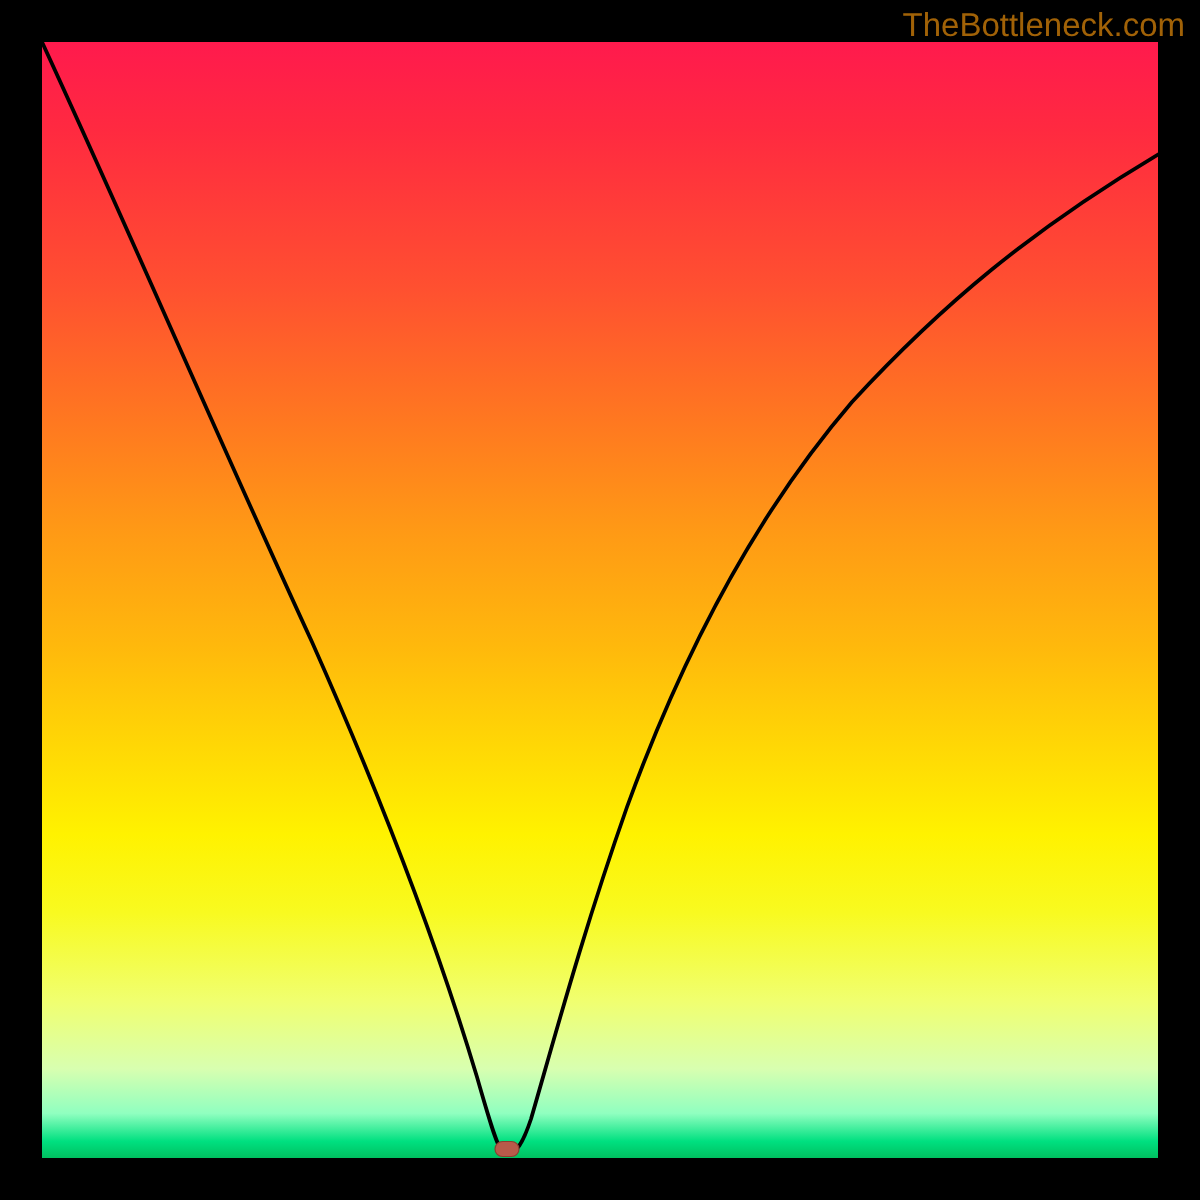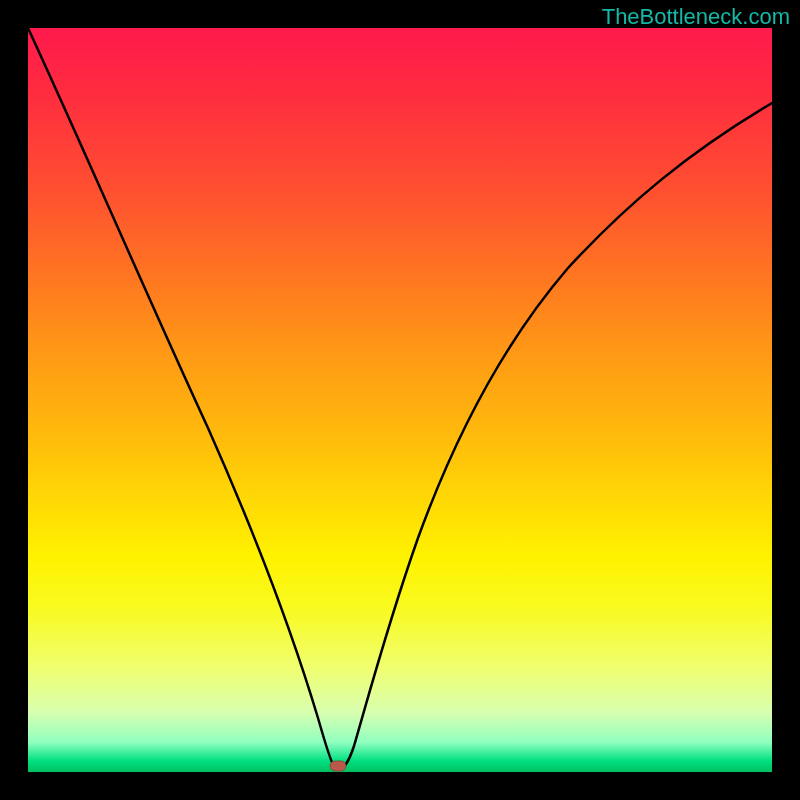--- a/index.html
+++ b/index.html
@@ -7,21 +7,21 @@
   .outer {
     width: 800px;
     height: 800px;
     background: #000;
     position: relative;
   }
   .watermark {
     position: absolute;
     top: 4px;
     right: 10px;
-    color: #14b8a6;
+    color: #a16207;
     font-family: Arial, Helvetica, sans-serif;
     font-size: 22px;
     font-weight: 400;
     z-index: 3;
   }
   .plot-area {
     position: absolute;
     left: 28px;
     top: 28px;
     width: 744px;

